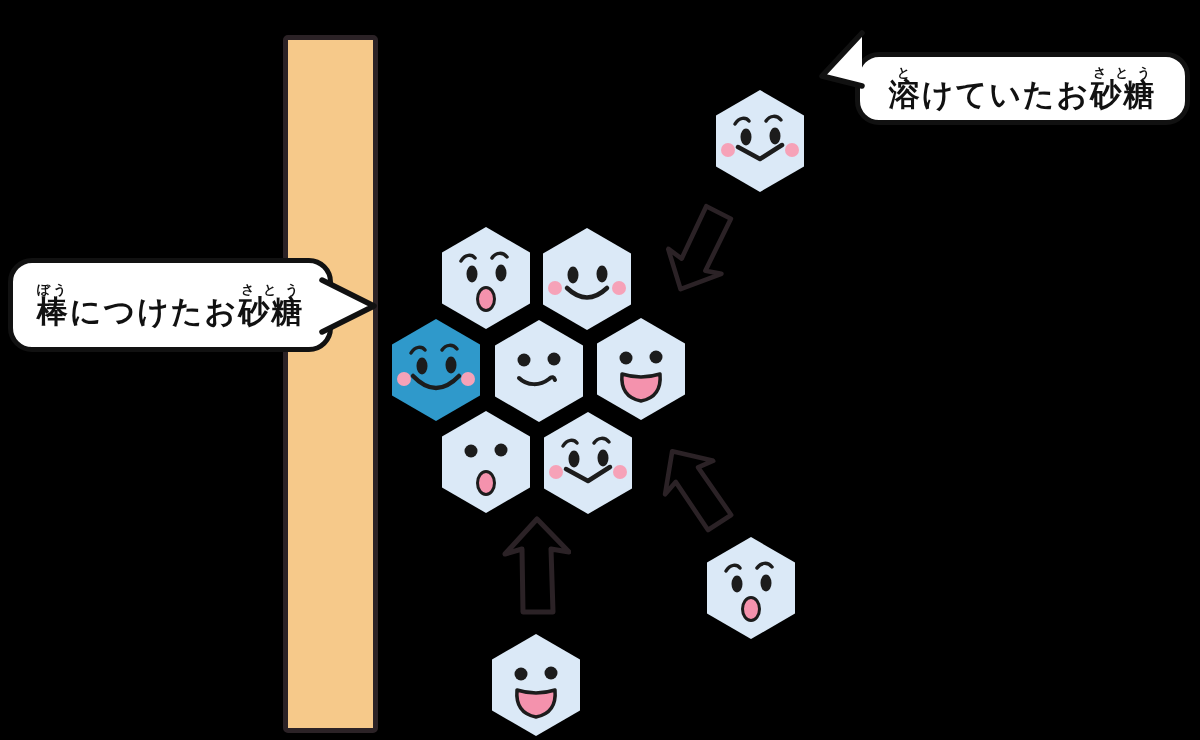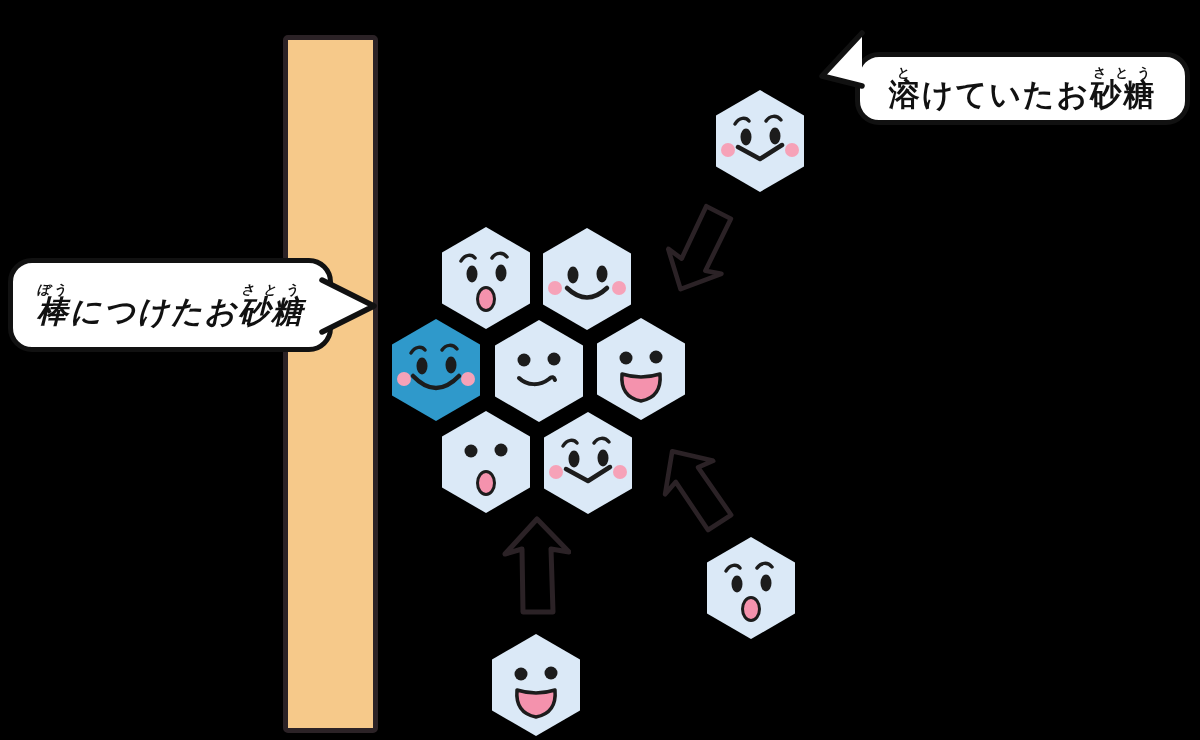--- a/index.html
+++ b/index.html
@@ -20,21 +20,21 @@
   .arrow{position:absolute;width:70px;height:100px;}
   .bubble{
     position:absolute;box-sizing:border-box;z-index:4;
     background:var(--bubble-fill,#fff);
     border:5px solid var(--bubble-outline,#111);
     border-radius:24px;
     display:flex;align-items:center;justify-content:center;
     color:var(--text-color,#111);
   }
   .bubble-dissolved{left:855px;top:8px;width:335px;height:73px;margin-top:44px;}
-  .bubble-stick{left:8px;top:258px;width:325px;height:94px;font-style:italic;}
+  .bubble-stick{left:8px;top:258px;width:325px;height:94px;}
   .bubble-text{
     font-size:31px;font-weight:bold;line-height:1.05;
     letter-spacing:2px;white-space:nowrap;
   }
   .bubble-text ruby rt{
     font-size:13px;font-weight:bold;letter-spacing:3px;
   }
   .tail{position:absolute;z-index:5;}
   .tail-dissolved{left:805px;top:20px;}
   .tail-stick{left:315px;top:272px;}

